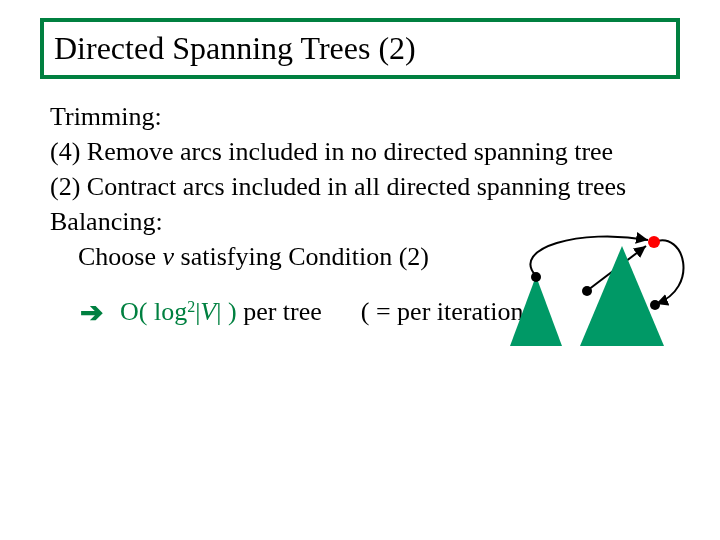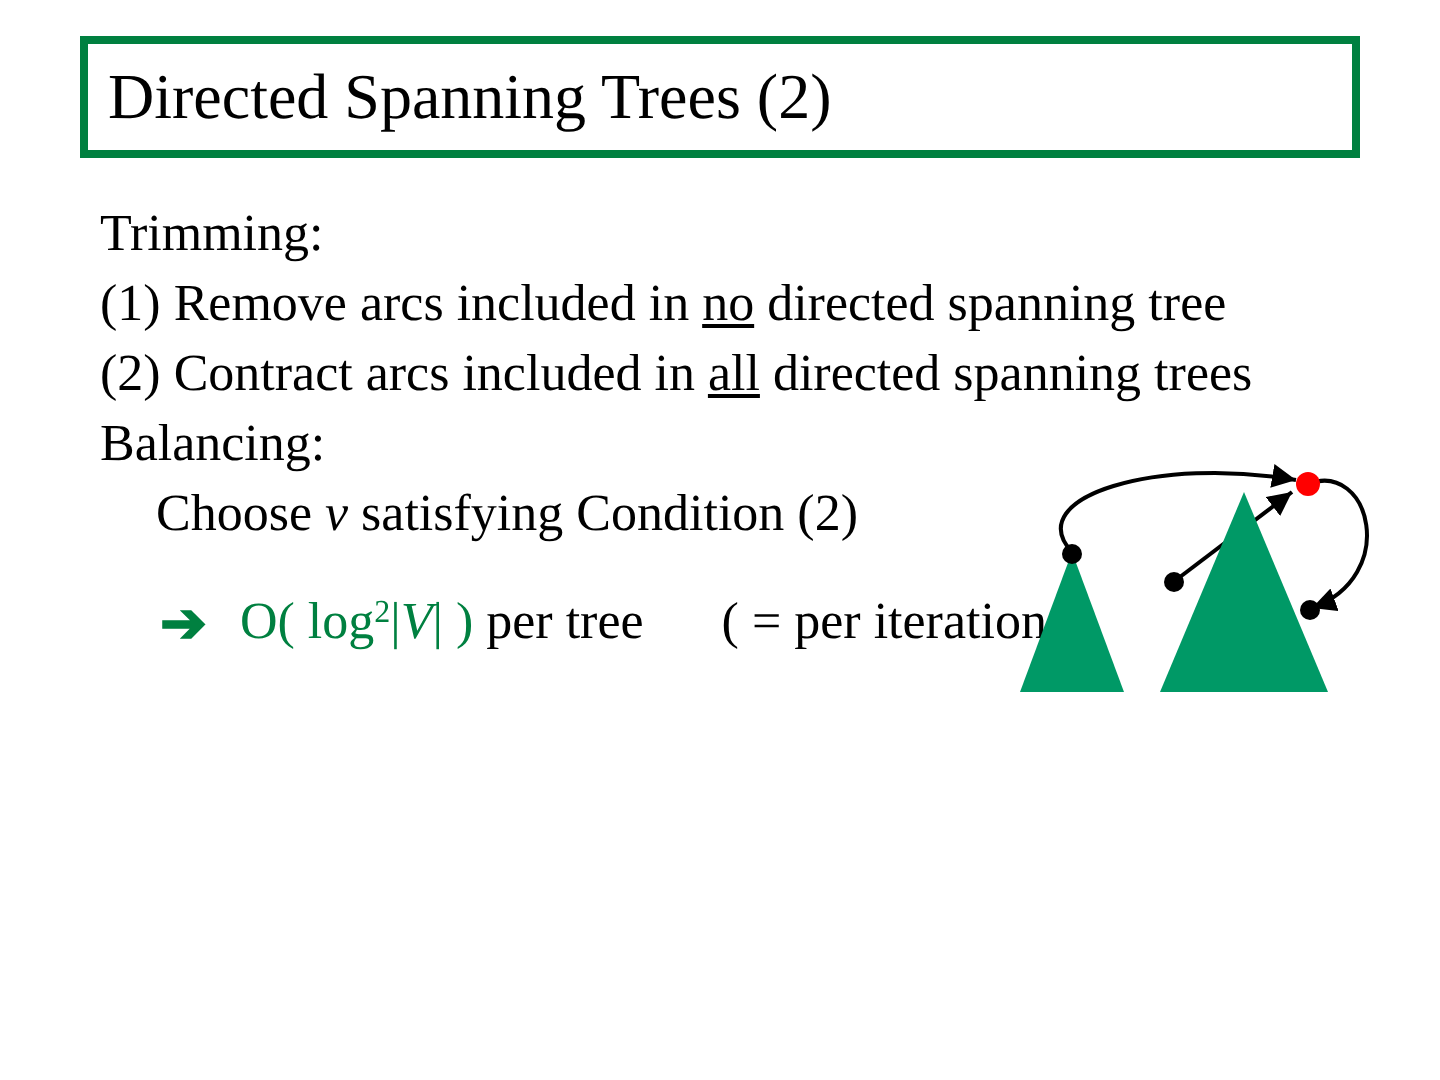--- a/index.html
+++ b/index.html
@@ -16,21 +16,21 @@
     border: 4px solid #008040;
     margin: 18px 40px 0 40px;
     padding: 8px 10px;
     font-size: 32px;
   }
   .content {
     margin: 20px 50px 0 50px;
     font-size: 26px;
     line-height: 1.35;
   }
-  .underline { text-decoration: underline; }
+  .underline { }
   .italic { font-style: italic; }
   .indent1 { margin-left: 28px; }
   .indent2 { margin-left: 70px; }
   .green { color: #008040; }
   .arrow {
     display: inline-block;
     font-weight: bold;
     margin-right: 10px;
     font-size: 28px;
     position: relative;
@@ -112,21 +112,21 @@
 <body>
 
 <div class="title-box">
   <span>Directed Spanning Trees (2)</span>
 </div>
 
 <div class="content">
 
   <div>Trimming:</div>
   <div>
-    <span>(1) Remove arcs included in </span><span class="underline">no</span><span> directed spanning tree</span>
+    <span>(4) Remove arcs included in </span><span class="underline">no</span><span> directed spanning tree</span>
   </div>
   <div>
     <span>(2) Contract arcs included in </span><span class="underline">all</span><span> directed spanning trees</span>
   </div>
 
   <div class="section-gap">Balancing:</div>
   <div class="indent1">
     <span>Choose </span><span class="italic">v</span><span> satisfying Condition (2)</span>
   </div>
 

